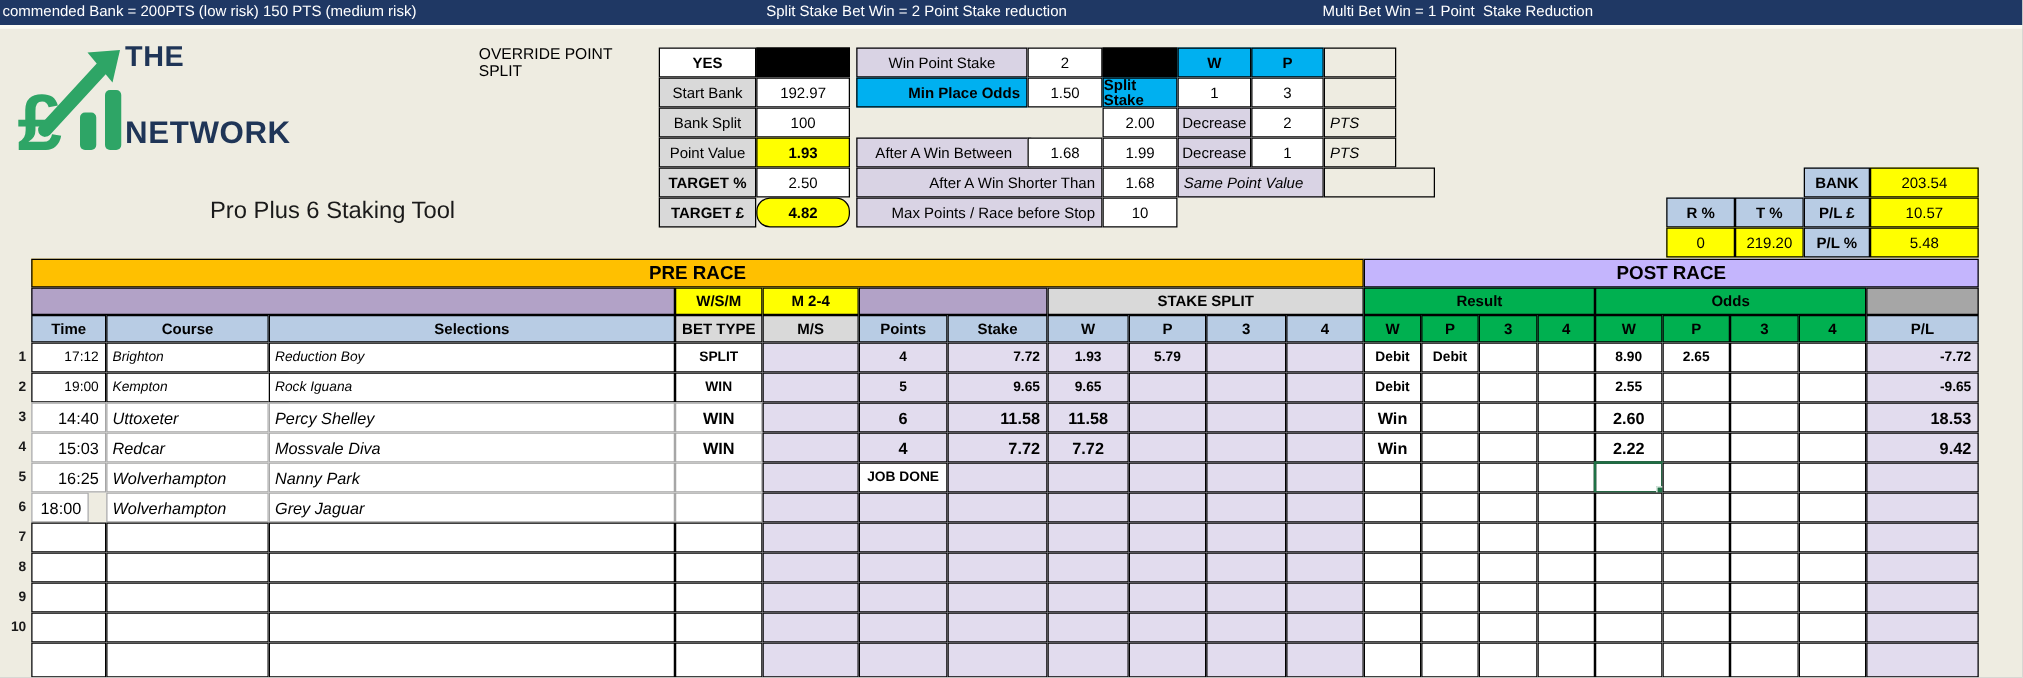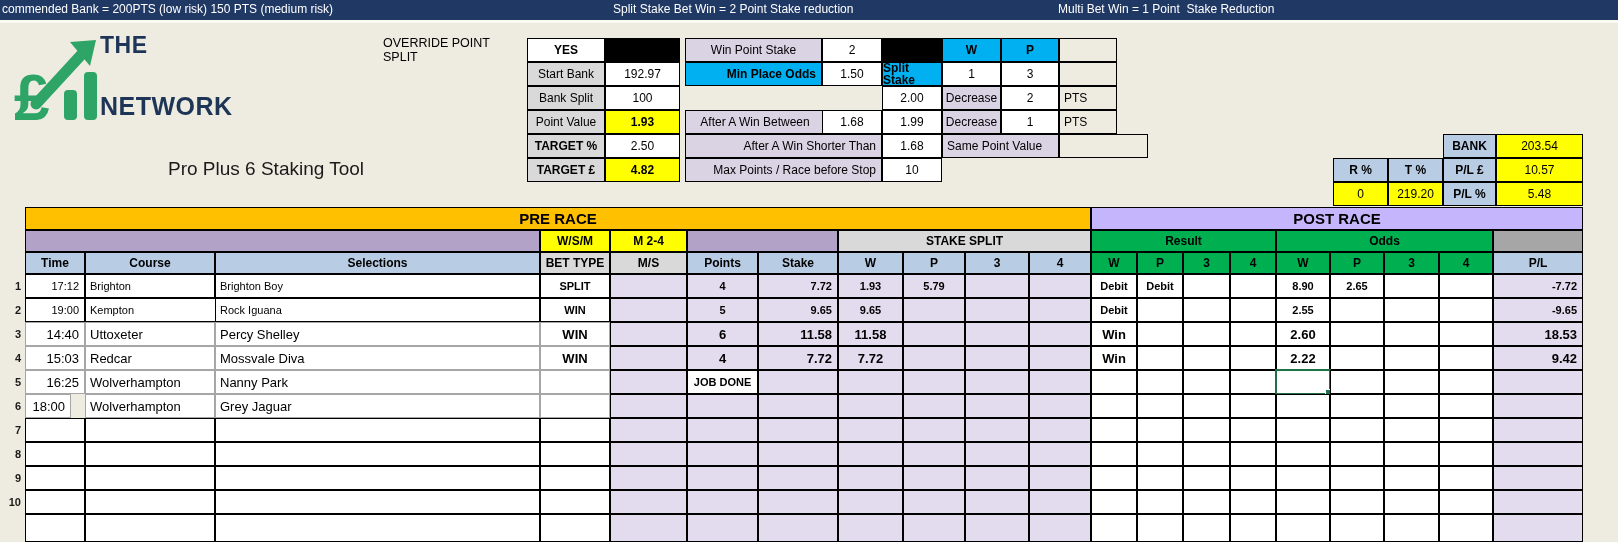--- a/index.html
+++ b/index.html
@@ -2,21 +2,21 @@
 <html><head>
 <meta charset="utf-8">
 <style>
   html,body{margin:0;padding:0;background:#c8c8c8;}
   .screen{position:relative;width:1618px;height:542px;background:#eeece1;overflow:hidden;
     font-family:"Liberation Sans",sans-serif;color:#000;}
   .topbar{position:absolute;left:0;top:0;width:1618px;height:20px;background:#1f3864;color:#fff;}
   .topbar span{position:absolute;top:2px;font-size:12px;white-space:pre;}
   .sep{position:absolute;left:0;top:20px;width:1618px;height:3px;background:#fbfaf2;}
   .cell{position:absolute;box-sizing:border-box;border:1px solid #000;display:flex;align-items:center;justify-content:center;font-size:12px;line-height:1;overflow:hidden;}
-  .tl{justify-content:flex-start;padding-left:4px;}
+  .tl{justify-content:flex-start;padding-left:4px;font-style:italic;}
   .tr{justify-content:flex-end;padding-right:5px;}
   .bold{font-weight:bold;}
   .f11{font-size:11px;} .f13{font-size:13px;} .f15{font-size:15px;}
   .bg-white{background:#ffffff;} .bg-yellow{background:#ffff00;} .bg-gray{background:#d9d9d9;}
   .bg-black{background:#000000;} .bg-cyan{background:#00b0f0;} .bg-lavs{background:#d9d3e4;}
   .bg-lav{background:#e2dcee;} .bg-blue{background:#b8cce4;} .bg-purple{background:#b2a2c7;}
   .bg-orange{background:#ffc000;} .bg-lgreen{background:#c4b5fd;} .bg-green{background:#00b050;}
   .bg-dgray{background:#a6a6a6;} .bg-cream{background:#eeece1;}
   .bd-gray{border-color:#a6a6a6;}
   .rownum{position:absolute;width:21px;font-size:11px;font-weight:bold;color:#1a1a1a;text-align:right;}
@@ -56,21 +56,21 @@
 
   <div class="cell bg-gray" style="left:527px;top:62px;width:78px;height:24px;">Start Bank</div>
   <div class="cell bg-white" style="left:605px;top:62px;width:75px;height:24px;">192.97</div>
   <div class="cell bg-gray" style="left:527px;top:86px;width:78px;height:24px;">Bank Split</div>
   <div class="cell bg-white" style="left:605px;top:86px;width:75px;height:24px;">100</div>
   <div class="cell bg-gray" style="left:527px;top:110px;width:78px;height:24px;">Point Value</div>
   <div class="cell bg-yellow bold" style="left:605px;top:110px;width:75px;height:24px;">1.93</div>
   <div class="cell bg-gray bold" style="left:527px;top:134px;width:78px;height:24px;">TARGET %</div>
   <div class="cell bg-white" style="left:605px;top:134px;width:75px;height:24px;">2.50</div>
   <div class="cell bg-gray bold" style="left:527px;top:158px;width:78px;height:24px;">TARGET £</div>
-  <div class="cell bg-yellow bold" style="left:605px;top:158px;width:75px;height:24px;">4.82</div>
+  <div class="cell bg-yellow bold" style="left:605px;top:158px;width:75px;height:24px;border-radius:11px;">4.82</div>
 
   <div class="cell bg-lavs" style="left:685px;top:38px;width:137px;height:24px;">Win Point Stake</div>
   <div class="cell bg-white" style="left:822px;top:38px;width:60px;height:24px;">2</div>
   <div class="cell bg-black" style="left:882px;top:38px;width:60px;height:24px;"></div>
   <div class="cell bg-cyan bold" style="left:942px;top:38px;width:59px;height:24px;">W</div>
   <div class="cell bg-cyan bold" style="left:1001px;top:38px;width:58px;height:24px;">P</div>
   <div class="cell bg-cream" style="left:1059px;top:38px;width:58px;height:24px;"></div>
 
   <div class="cell bg-cyan bold tr" style="left:685px;top:62px;width:137px;height:24px;">Min Place Odds</div>
   <div class="cell bg-white" style="left:822px;top:62px;width:60px;height:24px;">1.50</div>
@@ -140,21 +140,21 @@
   <div class="cell bg-green bold" style="left:1276px;top:252px;width:54px;height:22px;">W</div>
   <div class="cell bg-green bold" style="left:1330px;top:252px;width:54px;height:22px;">P</div>
   <div class="cell bg-green bold" style="left:1384px;top:252px;width:55px;height:22px;">3</div>
   <div class="cell bg-green bold" style="left:1439px;top:252px;width:54px;height:22px;">4</div>
   <div class="cell bg-blue bold" style="left:1493px;top:252px;width:90px;height:22px;">P/L</div>
 
   <div id="rows">
       <div class="rownum" style="left: 0px; top: 280px;">1</div>
       <div class="cell bg-white tr f11" style="left: 25px; top: 274px; width: 60px; height: 24px;">17:12</div>
       <div class="cell bg-white tl f11" style="left: 85px; top: 274px; width: 130px; height: 24px;">Brighton</div>
-      <div class="cell bg-white tl f11" style="left: 215px; top: 274px; width: 325px; height: 24px;">Brighton Boy</div>
+      <div class="cell bg-white tl f11" style="left: 215px; top: 274px; width: 325px; height: 24px;">Reduction Boy</div>
       <div class="cell bg-white bold f11" style="left: 540px; top: 274px; width: 70px; height: 24px;">SPLIT</div>
       <div class="cell bg-lav f11" style="left: 610px; top: 274px; width: 77px; height: 24px;"></div>
       <div class="cell bg-lav bold f11" style="left: 687px; top: 274px; width: 71px; height: 24px;">4</div>
       <div class="cell bg-lav tr bold f11" style="left: 758px; top: 274px; width: 80px; height: 24px;">7.72</div>
       <div class="cell bg-lav bold f11" style="left: 838px; top: 274px; width: 65px; height: 24px;">1.93</div>
       <div class="cell bg-lav bold f11" style="left: 903px; top: 274px; width: 62px; height: 24px;">5.79</div>
       <div class="cell bg-lav bold f11" style="left: 965px; top: 274px; width: 64px; height: 24px;"></div>
       <div class="cell bg-lav bold f11" style="left: 1029px; top: 274px; width: 62px; height: 24px;"></div>
       <div class="cell bg-white bold f11" style="left: 1091px; top: 274px; width: 46px; height: 24px;">Debit</div>
       <div class="cell bg-white bold f11" style="left: 1137px; top: 274px; width: 46px; height: 24px;">Debit</div>

